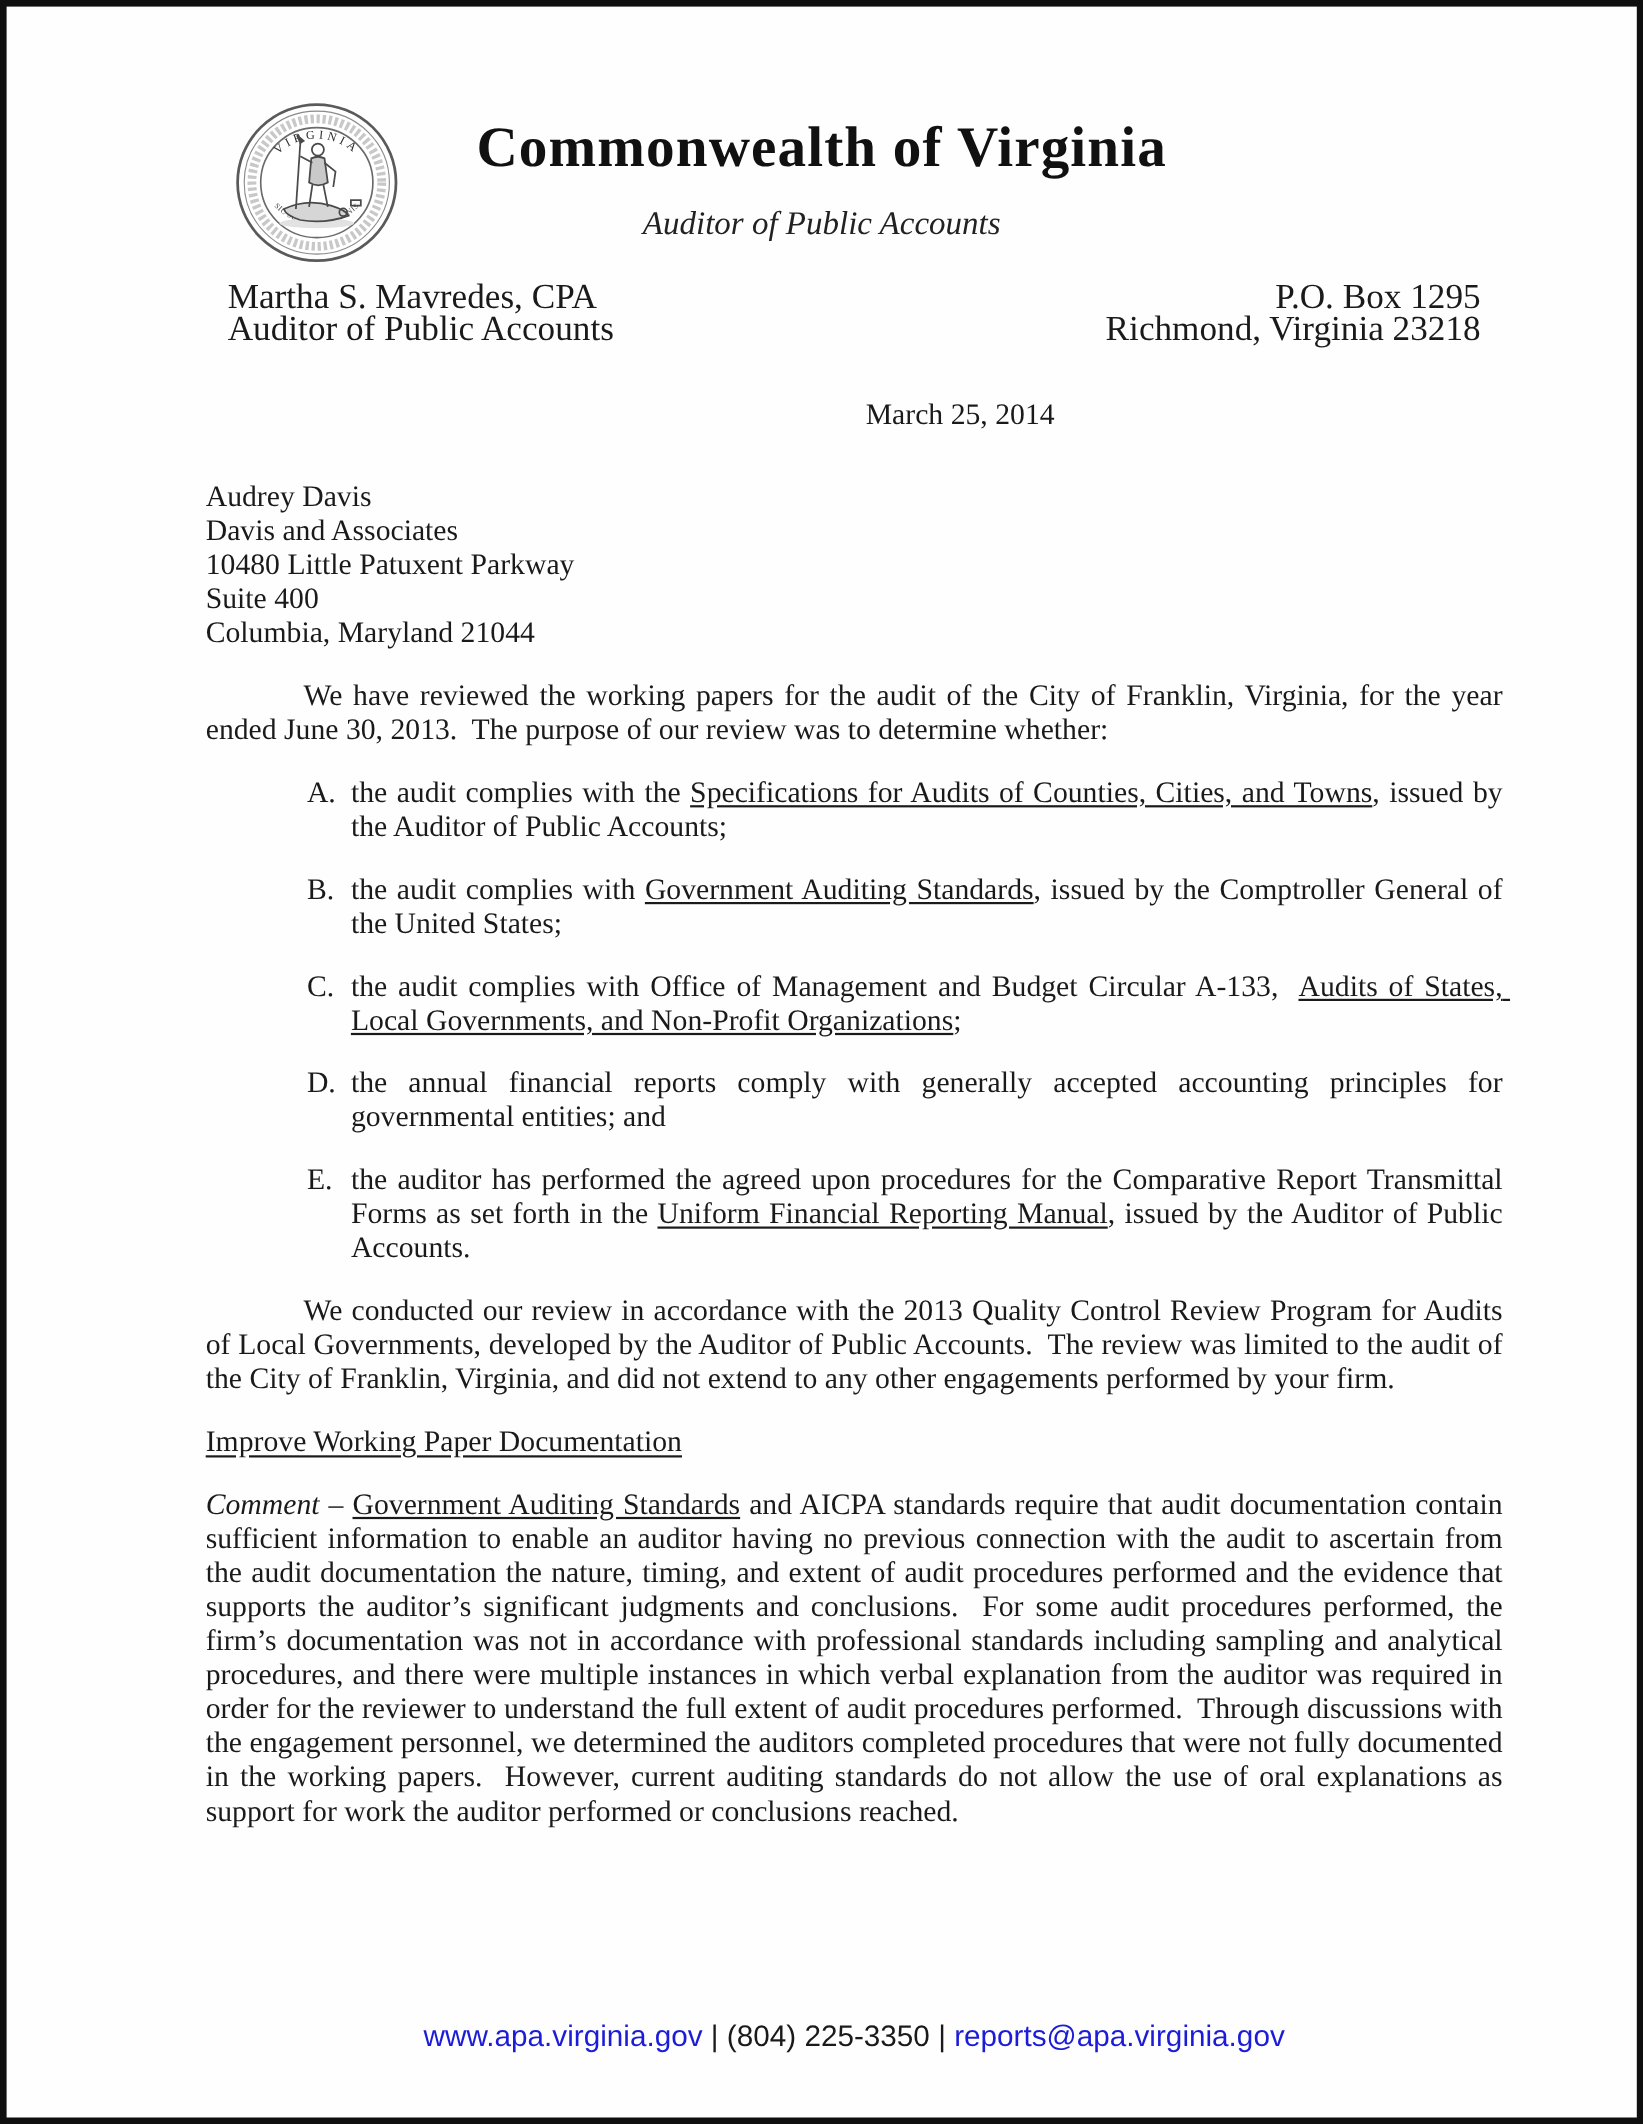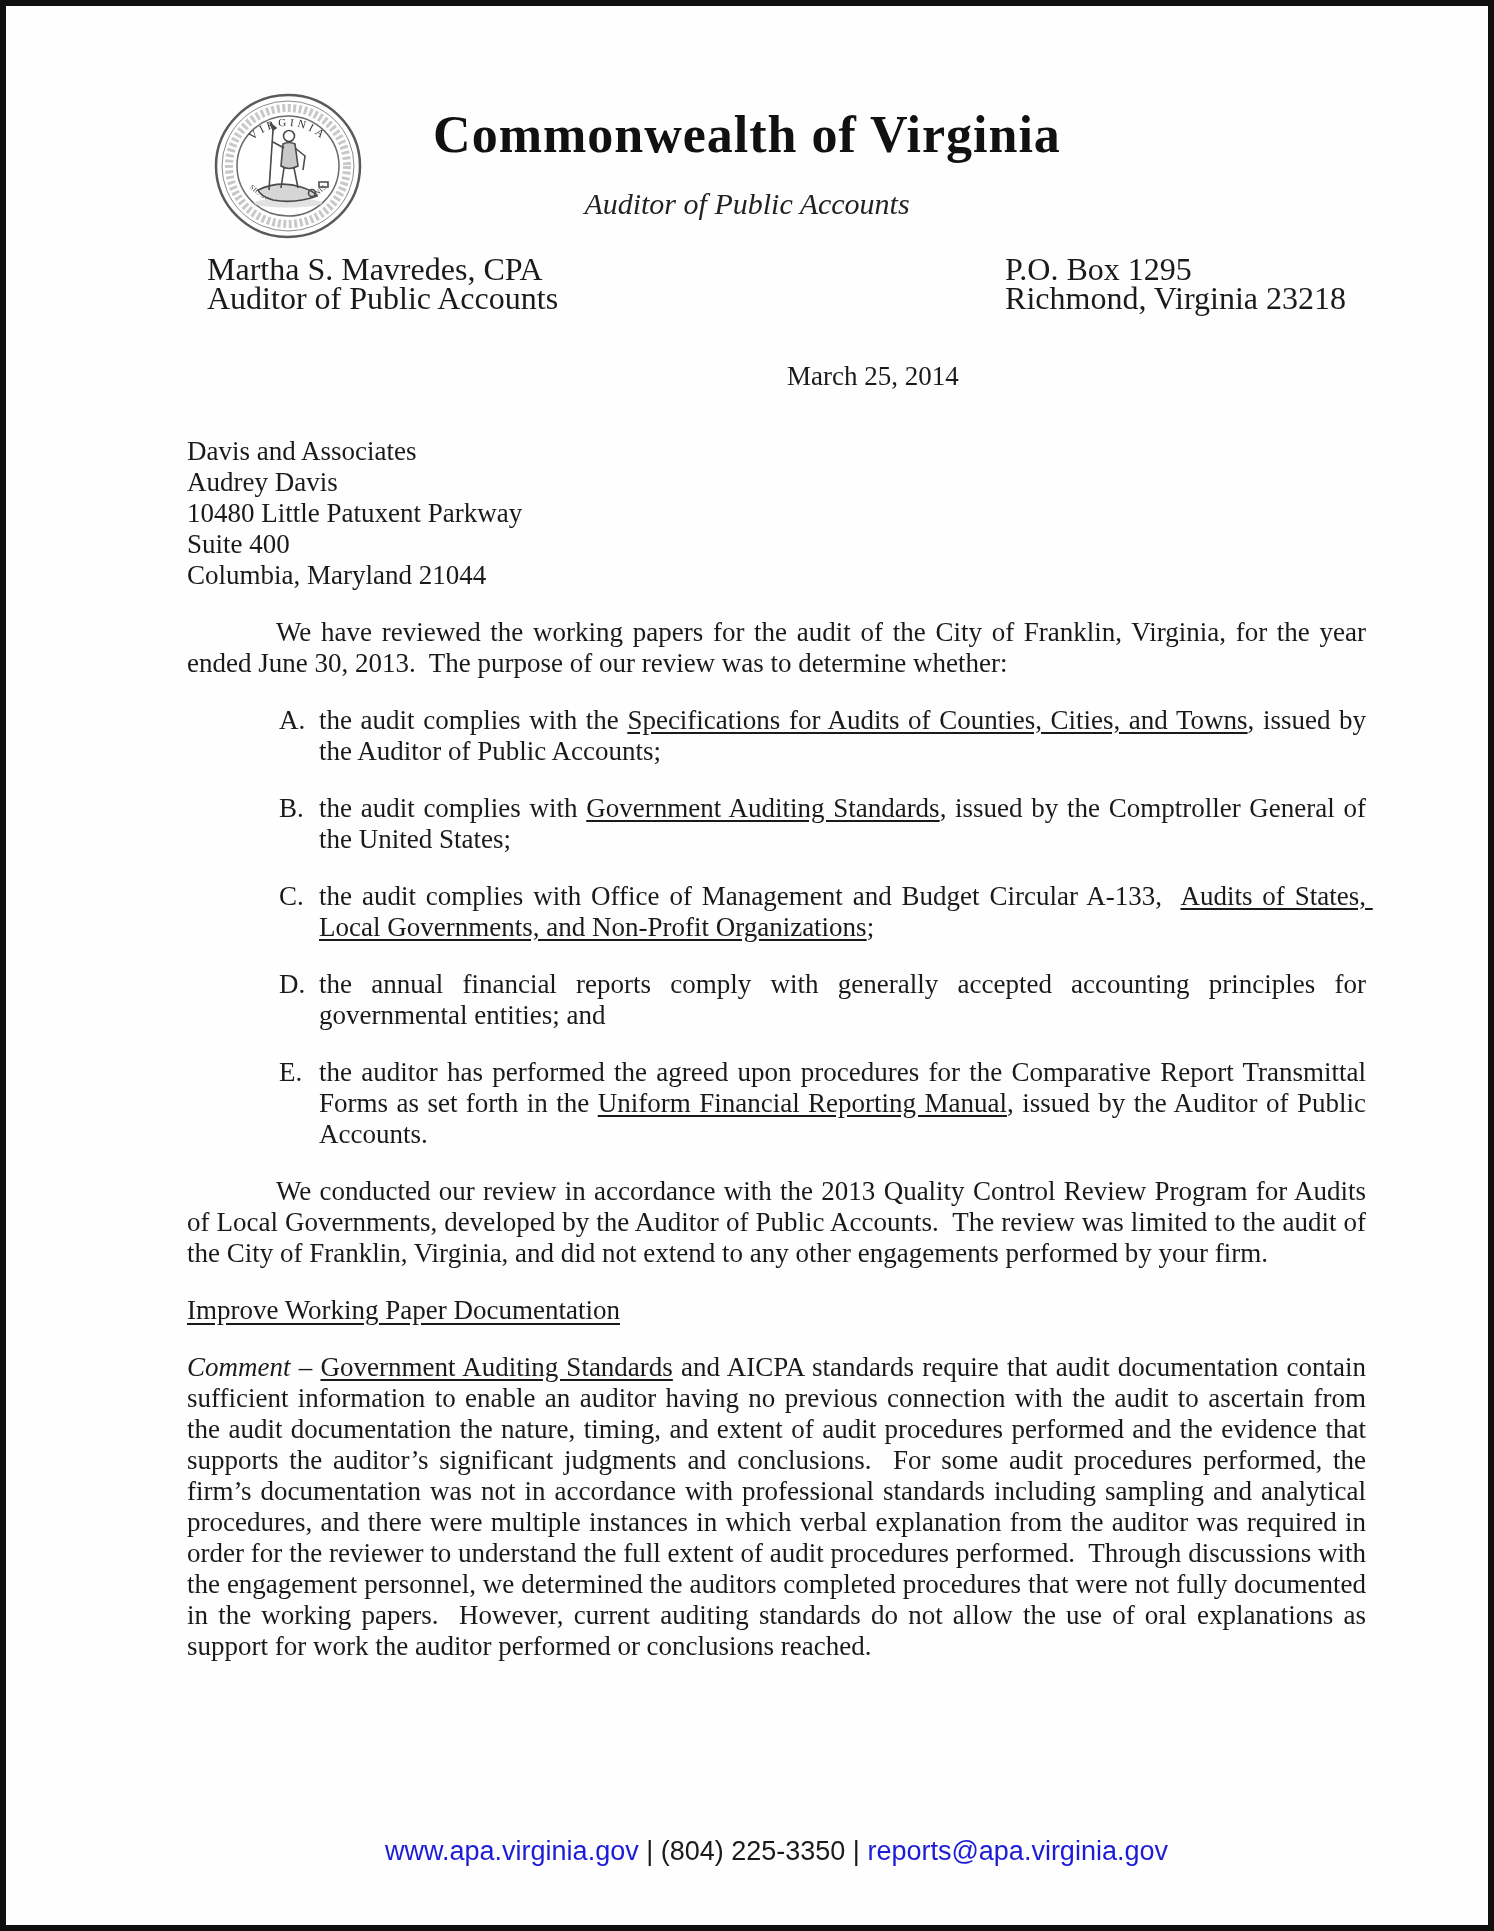--- a/index.html
+++ b/index.html
@@ -19,21 +19,21 @@
   .title{
     margin-top:100px;font-size:52px;line-height:58px;font-weight:700;
     letter-spacing:1px;color:#111;
   }
   .subtitle{margin-top:22px;font-size:30px;line-height:36px;font-style:italic;color:#222;}
   .header-row{
     display:flex;justify-content:space-between;margin-top:33px;
     font-size:32px;line-height:29px;
   }
   .header-left{padding-left:20px;}
-  .header-right{text-align:left;padding-right:20px;}
+  .header-right{text-align:right;padding-right:20px;}
   .date{margin-top:48px;margin-left:600px;}
   .recipient{margin-top:44px;}
   .para{margin:26px 0 0 0;text-align:justify;white-space:pre-wrap;}
   .first-indent{text-indent:89px;}
   .letter-list{margin:0;}
   .li{display:flex;margin:26px 0 0 92px;}
   .li-label{flex:none;width:40px;}
   .li-text{flex:1;text-align:justify;white-space:pre-wrap;}
   .u{text-decoration:underline;text-underline-offset:3px;}
   .it{font-style:italic;}
@@ -99,22 +99,22 @@
       </div>
       <div class="header-right">
         <div>P.O. Box 1295</div>
         <div>Richmond, Virginia 23218</div>
       </div>
     </div>
 
     <div class="date">March 25, 2014</div>
 
     <div class="recipient">
+      <div>Audrey Davis</div>
       <div>Davis and Associates</div>
-      <div>Audrey Davis</div>
       <div>10480 Little Patuxent Parkway</div>
       <div>Suite 400</div>
       <div>Columbia, Maryland 21044</div>
     </div>
 
     <p class="para first-indent">We have reviewed the working papers for the audit of the City of Franklin, Virginia, for the year ended June 30, 2013.  The purpose of our review was to determine whether:</p>
 
     <div class="letter-list">
       <div class="li">
           <span class="li-label">A.</span>

